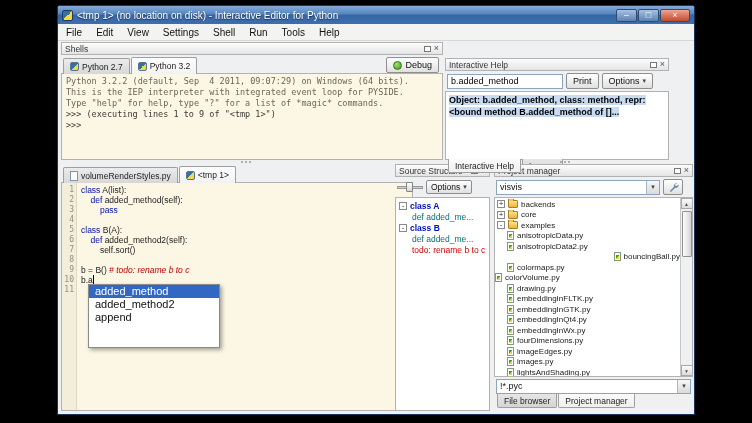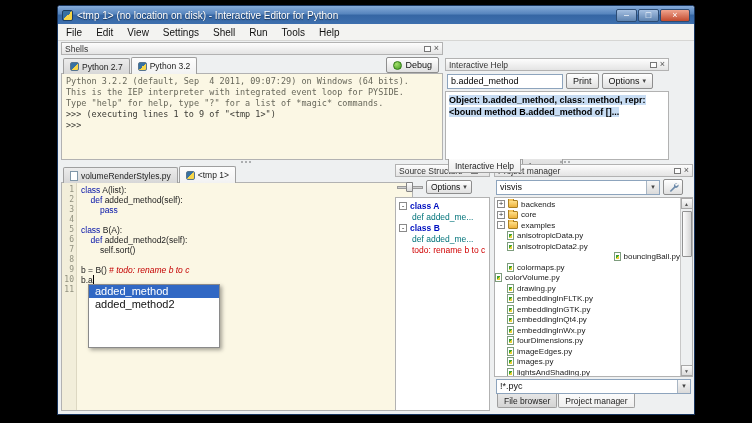--- a/index.html
+++ b/index.html
@@ -266,20 +266,21 @@
           <div class="code-line"></div>
           <div class="code-line"><span>b = B() </span><span class="cm"># todo: rename b to c</span></div>
           <div class="code-line"><span>b.a</span><span class="caret"></span></div>
           <div class="code-line"></div>
         </div>
     </div>
     <div class="completion">
       <div>
           <div class="comp-item sel">added_method</div>
           <div class="comp-item">added_method2</div>
+          <div class="comp-item">append</div>
         </div>
     </div>
   </div>
 
   <div class="panel" style="left:337px;top:158px;width:95px;height:247px">
     <div class="panel-header">
       <span class="ph-title">Source Structure</span>
       <span class="ph-spacer"></span>
       <span class="dock-float"></span>
       <span class="dock-close">×</span>

